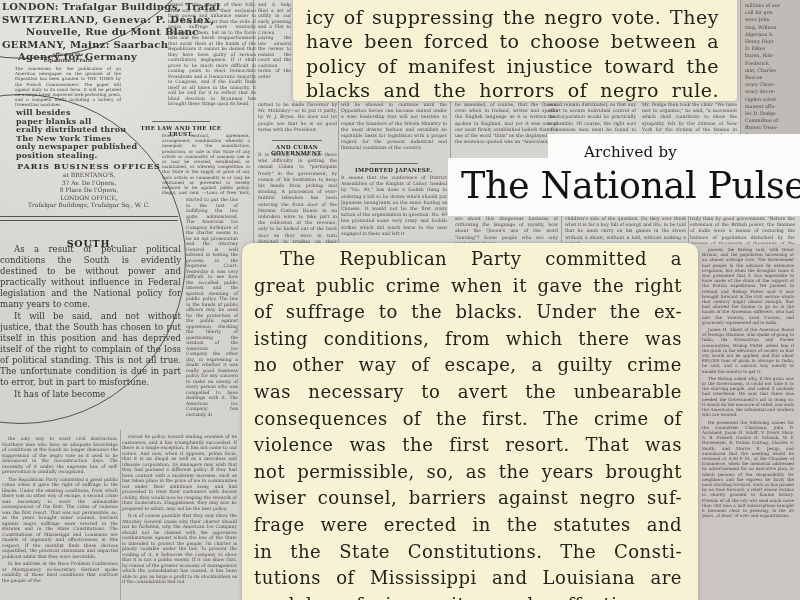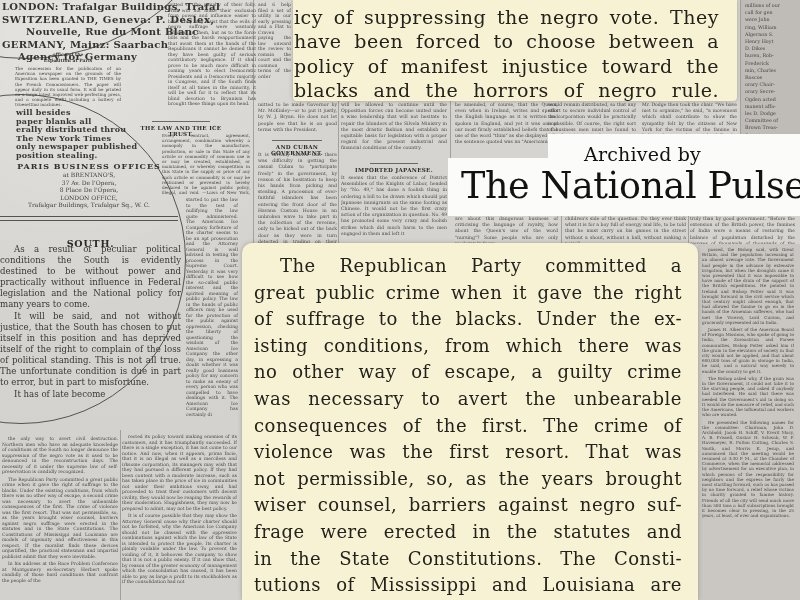--- a/index.html
+++ b/index.html
@@ -42,21 +42,21 @@
   
   .callout{background:#f6f2d3;color:#24221d;overflow:hidden;
            box-shadow:0 0 4px rgba(90,88,70,.4);}
   .hl-line{text-align:justify;text-align-last:justify;letter-spacing:.5px;
            word-spacing:2px;white-space:nowrap;font-weight:500;filter:blur(.2px);}
   .callout-top .hl-line{font-size:19px;line-height:24.3px;}
   .callout-bottom .hl-line{font-size:18px;line-height:26.6px;}
   .callout-bottom .hl-line:first-child{padding-left:26px;}
   
   .band{background:#fbfbf9;}
-  .wm-prefix{font-size:19px;color:#121212;letter-spacing:.2px;white-space:nowrap;}
+  .wm-prefix{font-size:15px;color:#121212;letter-spacing:.2px;white-space:nowrap;}
   .wm-title{font-size:36.5px;color:#121212;letter-spacing:-.4px;white-space:nowrap;}
   
   .arc{border:1.6px solid rgba(62,60,56,.85);border-radius:50%;background:transparent;}
   .names-line{white-space:nowrap;}
   .shade-right-top{background:#bfbcb8;}
   .shade-right-bottom{background:#cac7c3;}
 </style>
 </head>
 <body>
 
@@ -180,29 +180,29 @@
   <div class="abs vrule" style="left:688px;top:214px;height:386px;"></div>
   <div class="abs vrule" style="left:740px;top:0;height:140px;"></div>
   <div class="abs vrule" style="left:120px;top:430px;height:170px;"></div>
 
   <div class="abs band" style="left:448px;top:158px;width:352px;height:58px;"></div>
   <div class="abs band" style="left:548px;top:134px;width:252px;height:26px;"></div>
   <div class="abs wm-prefix" style="left:584px;top:143px;">Archived by</div>
   <div class="abs wm-title" style="left:461px;top:164px;">The National Pulse.</div>
 
   <div class="abs callout callout-top" style="left:293px;top:0;width:444px;height:101px;
-       padding:5px 18px 0 1px;box-sizing:border-box;border-radius:0 0 4px 4px;">
+       padding:5px 18px 0 13px;box-sizing:border-box;border-radius:0 0 4px 4px;">
       <div class="hl-line">icy of suppressing the negro vote. They</div>
       <div class="hl-line">have been forced to choose between a</div>
       <div class="hl-line">policy of manifest injustice toward the</div>
       <div class="hl-line">blacks and the horrors of negro rule.</div>
     </div>
 
   <div class="abs callout callout-bottom" style="left:242px;top:243px;width:456px;height:357px;
-       padding:10px 16px 0 12px;box-sizing:border-box;border-radius:10px 10px 0 0;">
+       padding:3px 16px 0 12px;box-sizing:border-box;border-radius:10px 10px 0 0;">
       <div class="hl-line">The Republican Party committed a</div>
       <div class="hl-line">great public crime when it gave the right</div>
       <div class="hl-line">of suffrage to the blacks. Under the ex-</div>
       <div class="hl-line">isting conditions, from which there was</div>
       <div class="hl-line">no other way of escape, a guilty crime</div>
       <div class="hl-line">was necessary to avert the unbearable</div>
       <div class="hl-line">consequences of the first. The crime of</div>
       <div class="hl-line">violence was the first resort. That was</div>
       <div class="hl-line">not permissible, so, as the years brought</div>
       <div class="hl-line">wiser counsel, barriers against negro suf-</div>

